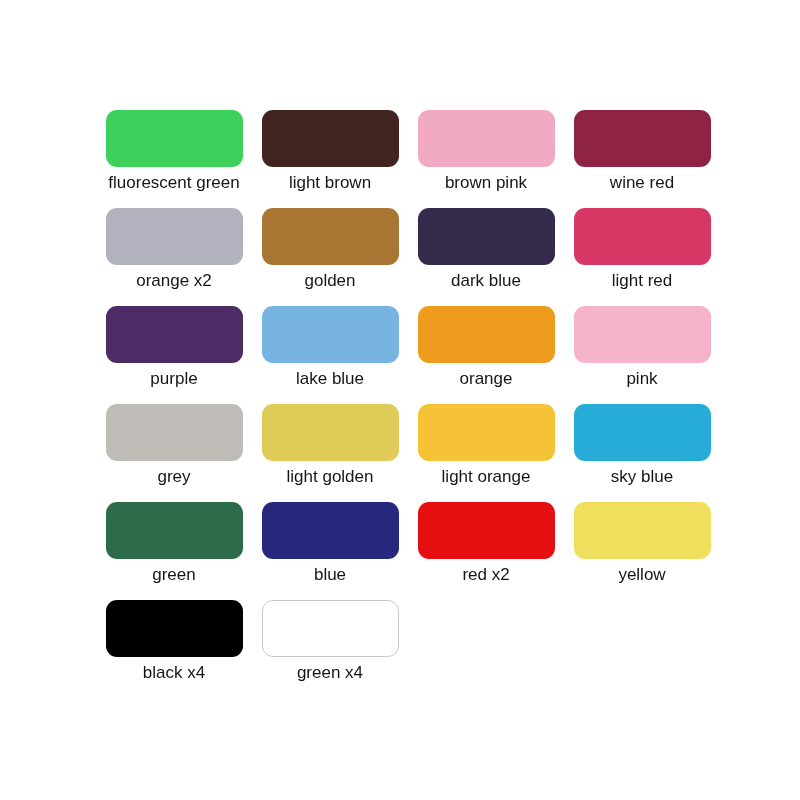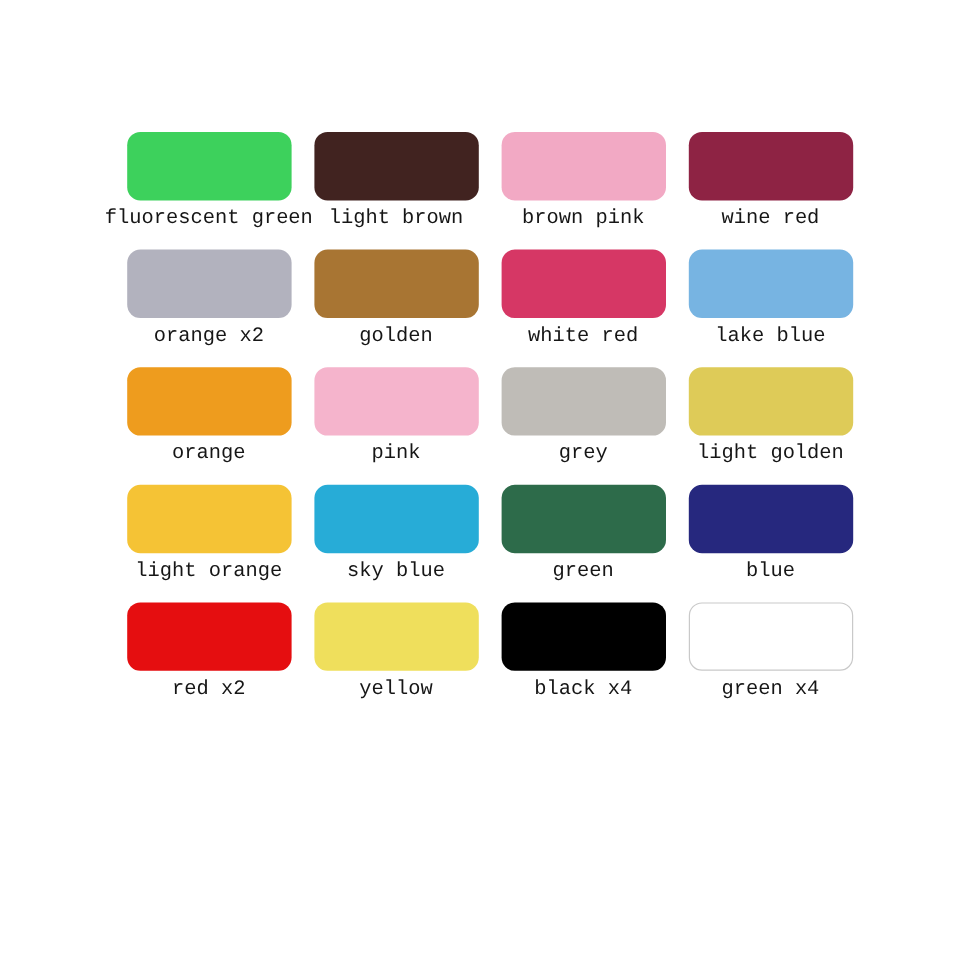--- a/index.html
+++ b/index.html
@@ -48,21 +48,21 @@
   .swatch-chip.bordered {
     border: 1px solid #c9c9c9;
   }
   .swatch-label {
     margin-top: 5px;
     font-size: 17px;
     line-height: 21px;
     color: #161616;
     text-align: center;
     white-space: nowrap;
-    font-family: Liberation Mono, monospace;
+    font-family: Liberation Sans, sans-serif;
   }
 </style>
 </head>
 <body style="background: rgb(255, 255, 255);">
 
 <div id="swatch-chart">
   <div class="swatch-grid">
       <div class="swatch-cell">
         <div class="swatch-chip" style="background: rgb(61, 209, 92);"></div>
         <div class="swatch-label">fluorescent green</div>
@@ -81,22 +81,30 @@
       </div>
       <div class="swatch-cell">
         <div class="swatch-chip" style="background: rgb(178, 178, 190);"></div>
         <div class="swatch-label">orange x2</div>
       </div>
       <div class="swatch-cell">
         <div class="swatch-chip" style="background: rgb(168, 117, 51);"></div>
         <div class="swatch-label">golden</div>
       </div>
       <div class="swatch-cell">
+        <div class="swatch-chip" style="background: rgb(53, 42, 75);"></div>
+        <div class="swatch-label">dark blue</div>
+      </div>
+      <div class="swatch-cell">
         <div class="swatch-chip" style="background: rgb(214, 55, 101);"></div>
-        <div class="swatch-label">white red</div>
+        <div class="swatch-label">light red</div>
+      </div>
+      <div class="swatch-cell">
+        <div class="swatch-chip" style="background: rgb(77, 43, 101);"></div>
+        <div class="swatch-label">purple</div>
       </div>
       <div class="swatch-cell">
         <div class="swatch-chip" style="background: rgb(119, 180, 226);"></div>
         <div class="swatch-label">lake blue</div>
       </div>
       <div class="swatch-cell">
         <div class="swatch-chip" style="background: rgb(238, 156, 30);"></div>
         <div class="swatch-label">orange</div>
       </div>
       <div class="swatch-cell">

